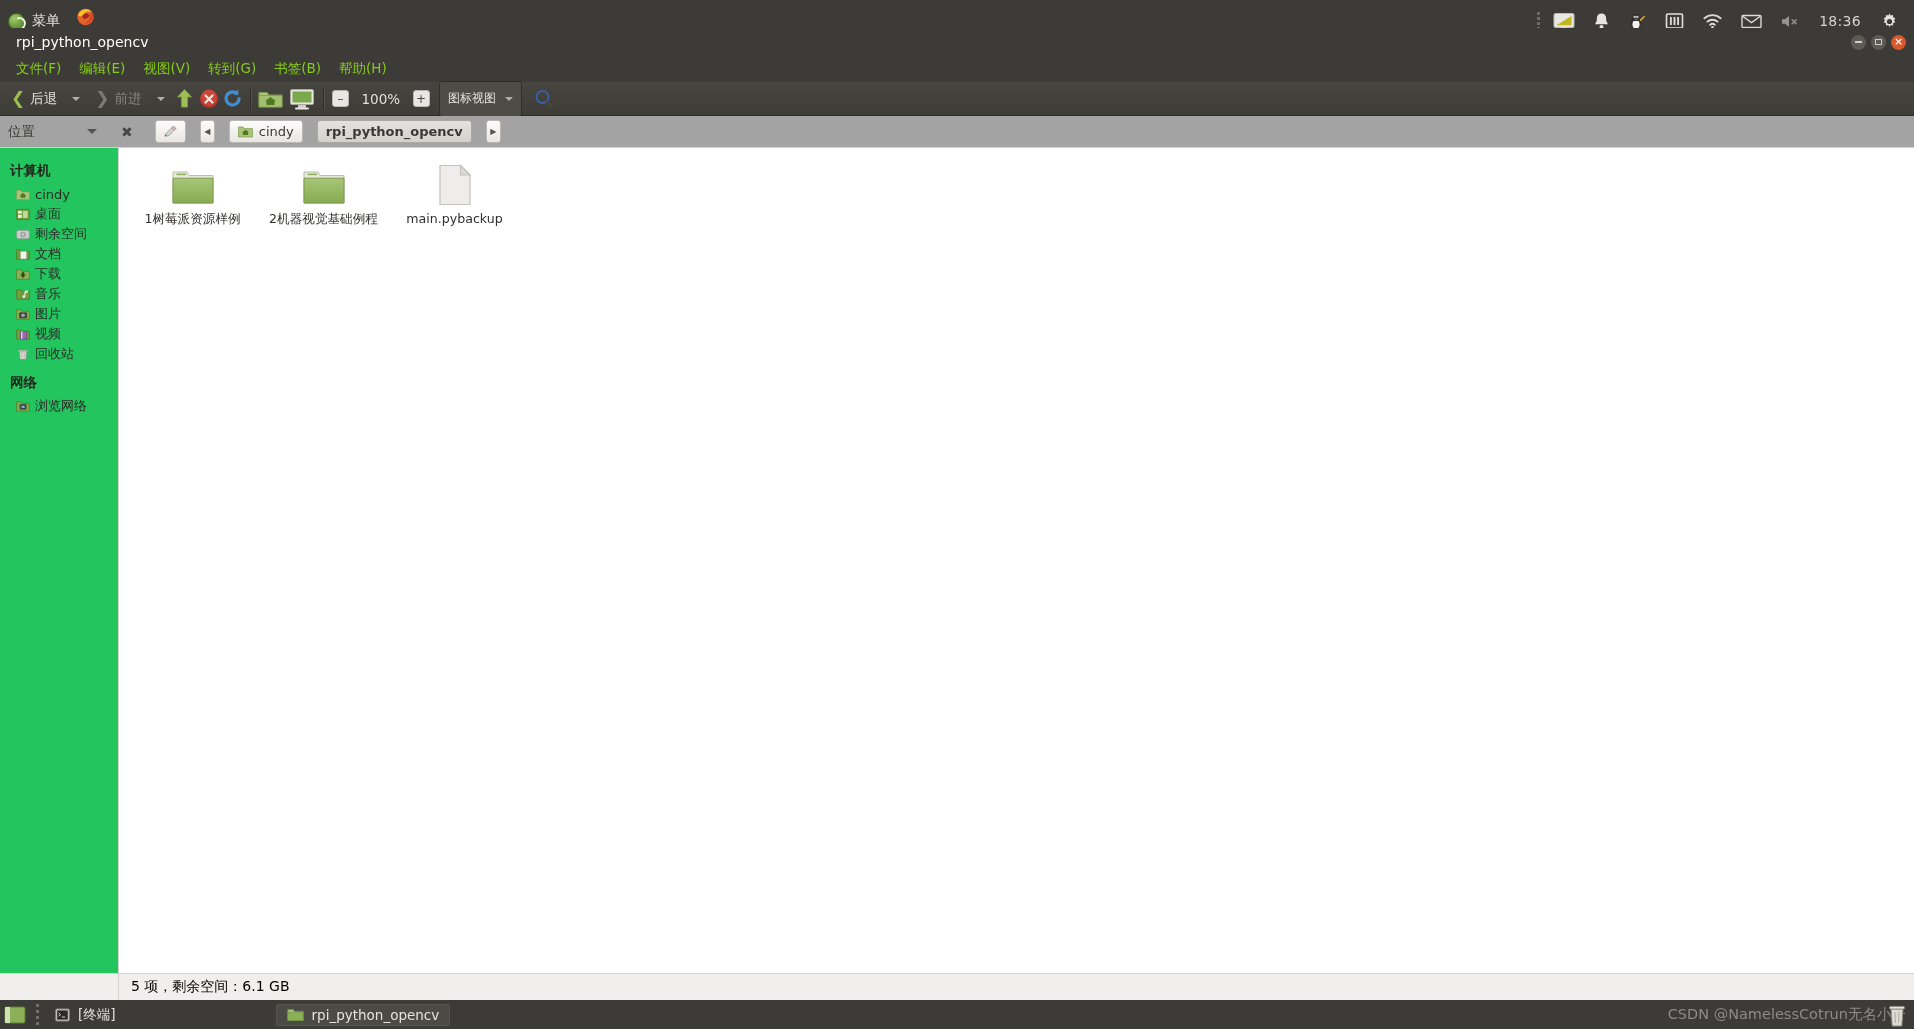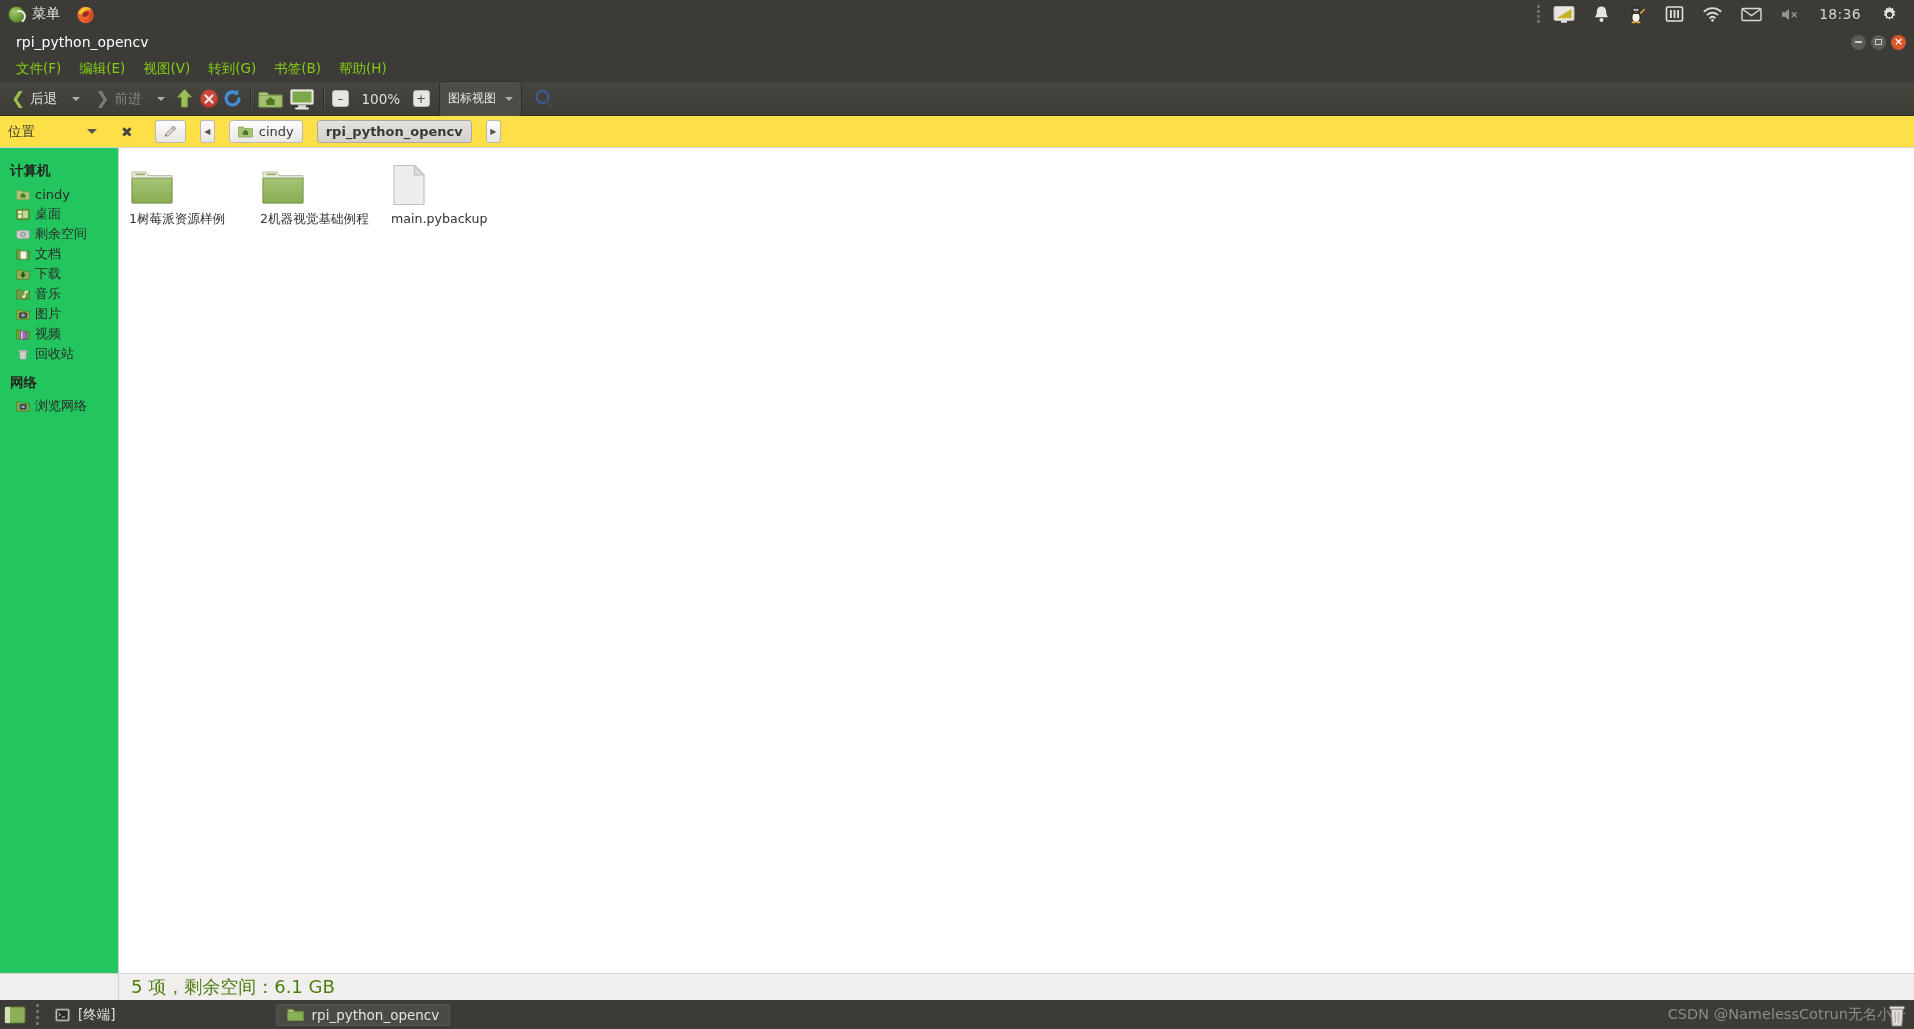--- a/index.html
+++ b/index.html
@@ -6,23 +6,23 @@
   html, body {
     width: 1914px; height: 1029px;
     overflow: hidden;
     font-family: "DejaVu Sans", "Liberation Sans", sans-serif;
     background: #3c3b37;
   }
   .screen { position: relative; width: 1914px; height: 1029px; }
 
   
   .top-panel {
-    position: absolute; top: 0; left: 0; width: 1914px; height: 28px;
+    position: absolute; top: 7px; left: 0; width: 1914px; height: 28px;
     background: #3c3b37;
-    display: flex; align-items: center;
+    display: flex; align-items: flex-start;
     color: #d8d5d0;
   }
   .menu-launcher { display: flex; align-items: center; gap: 7px; padding: 0 8px 0 8px; height: 28px; }
   .mint-orb {
     width: 17px; height: 17px; border-radius: 50%;
     background: radial-gradient(circle at 35% 32%, #a7c96e 0%, #6d9e3f 55%, #4c7a28 100%);
     border: 1px solid #3f6a1e;
     position: relative; flex: 0 0 auto;
   }
   .mint-orb::after{
@@ -81,21 +81,21 @@
               color:#4a4845;font-size:12px;line-height:1;border:1px solid #b9b6b0;}
   .zoom-pct { font-size:13.5px;color:#e2dfda; padding: 0 9px;}
   .view-combo {
     height:36px; background:#4e4c46; border:1px solid #2f2e2b; border-radius:3px;
     display:flex;align-items:center;gap:9px;padding:0 8px;margin-left:6px;color:#e6e3de;font-size:12px;
   }
   .search-ico { margin-left: 10px; }
 
   
   .locbar {
-    height: 32px; background: #fde047; border-bottom: 1px solid #d3d1cd;
+    height: 32px; background: #a3a3a3; border-bottom: 1px solid #d3d1cd;
     display:flex; align-items:center; padding-left: 8px; gap: 14px;
   }
   .loc-label { font-size:13.5px; color:#3b3a38; }
   .loc-caret { width:0;height:0;border-left:5px solid transparent;border-right:5px solid transparent;border-top:5px solid #56534e; margin-left: 38px;}
   .loc-x { font-size:14px; color:#4a4845; font-weight:bold; margin-left:10px;}
   .path-btn {
     height:23px; border:1px solid #bbb8b3; border-radius:3px; background: linear-gradient(#fdfdfc,#e8e6e2);
     display:flex;align-items:center;gap:6px;padding:0 8px; font-size:13px;color:#3a3937; white-space:nowrap;
   }
   .path-btn.pencil { padding: 0 7px; margin-left: 8px;}
@@ -112,31 +112,31 @@
   }
   .sb-head { font-weight: bold; font-size: 13.5px; padding: 4px 0 4px 10px; color:#25241f;}
   .sb-item { display:flex; align-items:center; gap:5px; padding: 2px 0 2px 16px; height:20px; }
   .sb-item span.lbl { font-size:13px; color:#2c2b29; white-space:nowrap;}
   .sb-ico { width:14px;height:13px;flex:0 0 auto;}
 
   .files {
     flex: 1; background: #ffffff; position: relative; overflow: hidden;
   }
   .file-grid { display:flex; flex-wrap:wrap; align-content:flex-start; padding: 10px 0 0 8px; }
-  .file-cell { width: 131px; padding: 6px 2px 4px 2px; display:flex;flex-direction:column;align-items:flex-start; gap:6px;}
+  .file-cell { width: 131px; padding: 6px 2px 4px 2px; display:flex;flex-direction:column;align-items:center; gap:6px;}
   .file-ico { height: 42px; display:flex;align-items:flex-end;justify-content:center;}
   .file-name { font-size: 12.6px; color: #32312f; text-align:center; line-height:1.15; white-space:nowrap;}
 
   
   .statusbar {
     height: 27px; background: #f0efed; border-top: 1px solid #d5d3cf;
     display:flex; align-items:center;
   }
   .sb-gap { width: 119px; height:100%; border-right:1px solid #d5d3cf;}
-  .status-text { font-size: 18px; color:#4d7c0f; padding-left: 12px; }
+  .status-text { font-size: 14px; color:#000000; padding-left: 12px; }
 
   
   .taskbar {
     position:absolute; bottom:0; left:0; width:1914px; height:29px;
     background:#3c3b37; display:flex; align-items:center;
   }
   .tb-show-desktop { width:30px;height:29px;display:flex;align-items:center;justify-content:center;}
   .tb-grip { display:flex;flex-direction:column;gap:3px; padding:0 6px;}
   .tb-grip i { width:3px;height:3px;background:#73706a;display:block;}
   .task-btn { display:flex;align-items:center;gap:8px;height:22px;padding:0 10px;font-size:13.5px;color:#e6e3de;white-space:nowrap;}

